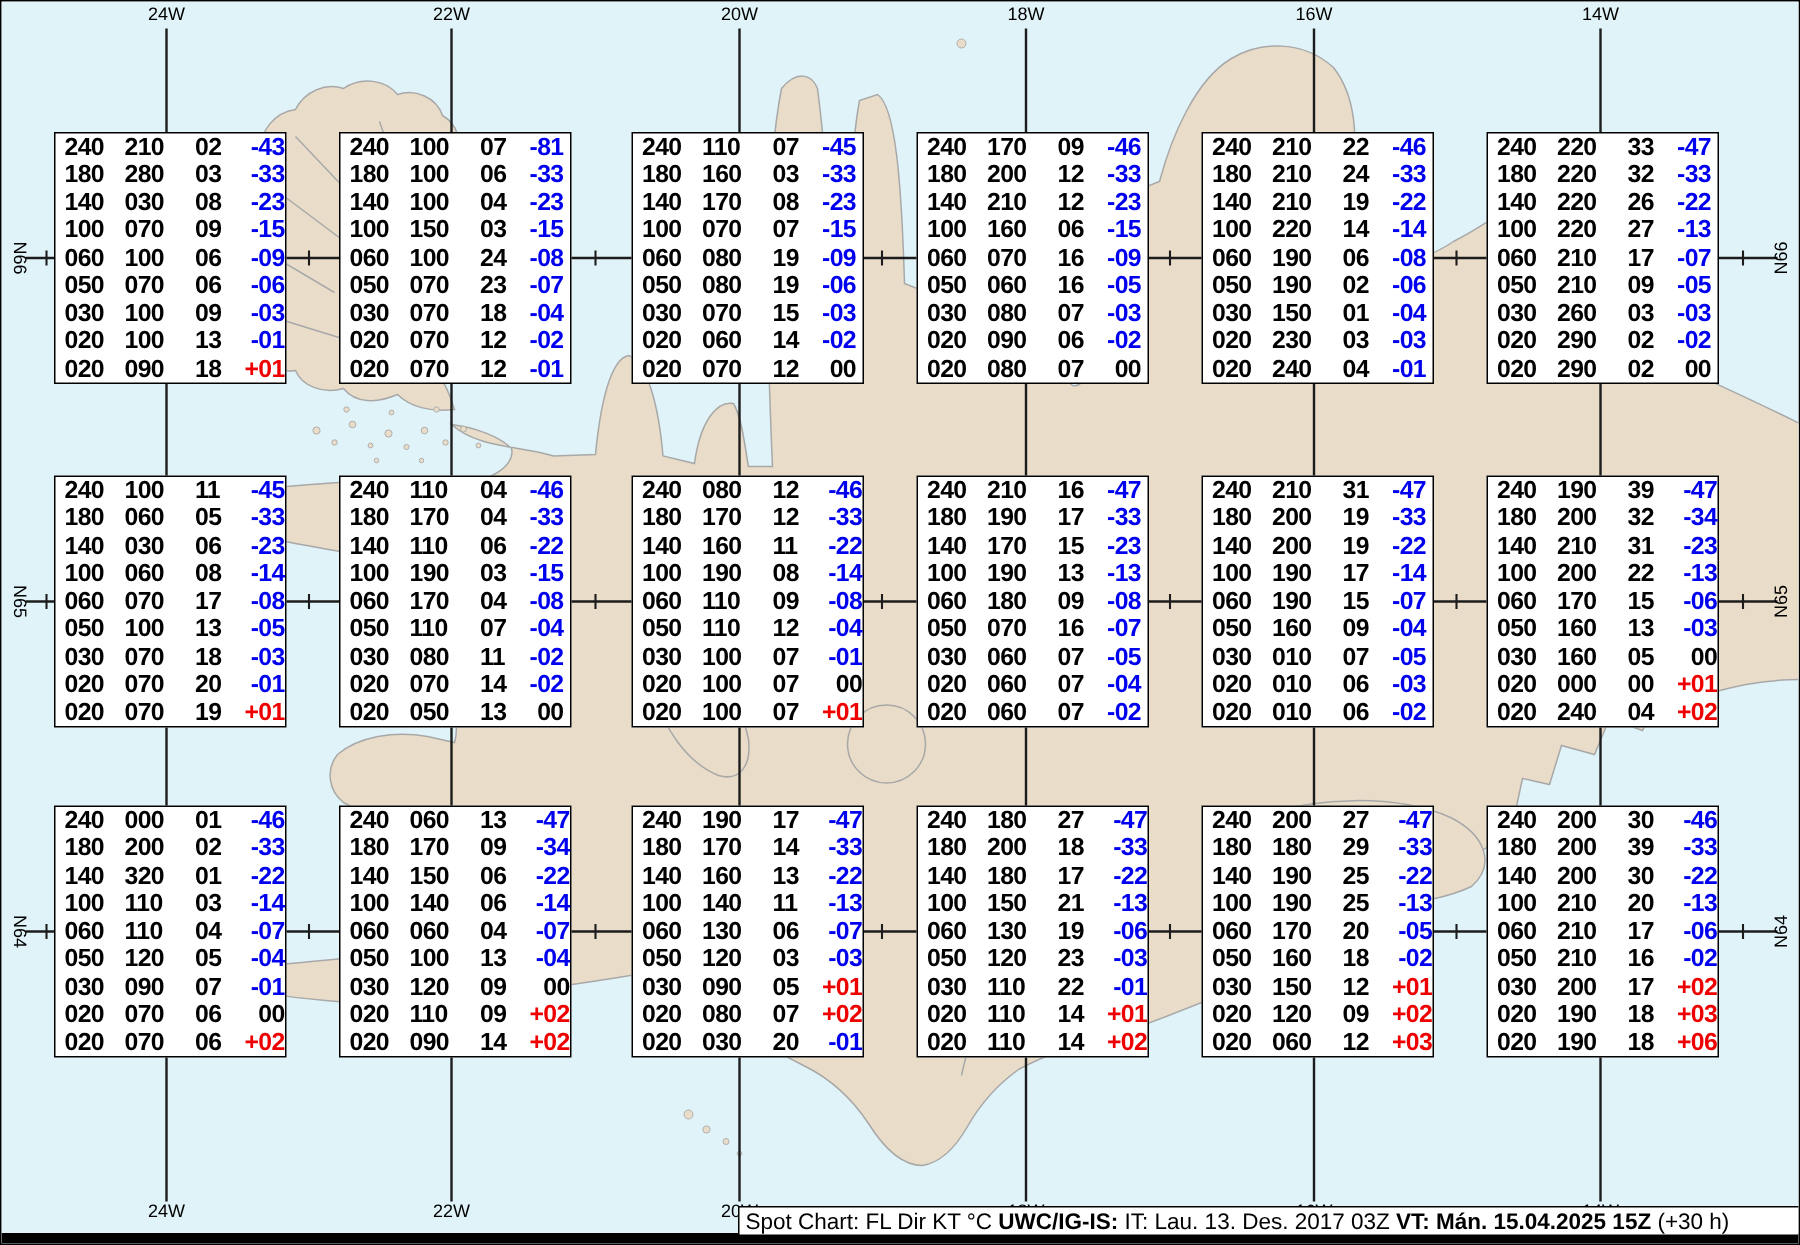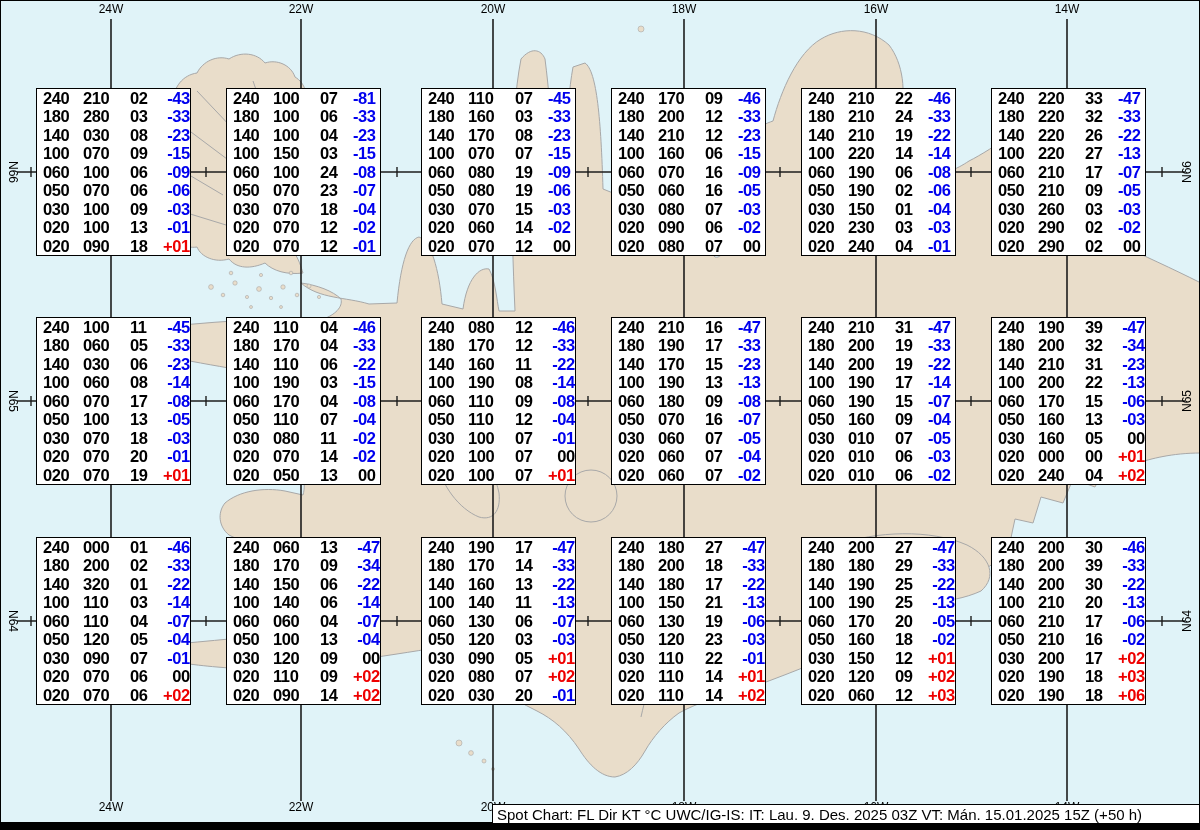--- a/index.html
+++ b/index.html
@@ -30,21 +30,21 @@
     color:var(--text);z-index:2;white-space:nowrap;}
   .lon-top{transform:translateX(-50%);top:2px;}
   .lon-bottom{transform:translateX(-50%);top:800px;z-index:2;}
   .lat-left{left:1px;transform:translateY(-50%) rotate(90deg);}
   .lat-right{right:1px;transform:translateY(-50%) rotate(-90deg);}
 
   #legend-box{position:absolute;left:491px;top:803px;width:708px;height:20px;
     box-sizing:border-box;background:#fff;border:1.5px solid var(--frame);
     z-index:5;display:flex;align-items:center;padding-left:4px;
     font:15px/1 "Liberation Sans",sans-serif;color:var(--text);white-space:pre;}
-  #legend-box .seg-bold{font-weight:400;}
+  #legend-box .seg-bold{font-weight:700;}
   #bottom-bar{position:absolute;left:0;top:821px;width:1200px;height:9px;
     background:var(--bar);z-index:4;}
 </style>
 </head>
 <body>
 
 <div id="chart">
   <svg id="map-svg" width="1200" height="830" viewBox="0 0 1200 830">
     <rect class="ocean" x="0" y="0" width="1200" height="830"></rect>
 
@@ -1206,14 +1206,14 @@
       <div class="edge-label lon-bottom" style="left: 1066px;">14W</div>
       <div class="edge-label lat-left" style="top: 171px;">N66</div>
       <div class="edge-label lat-right" style="top: 171px;">N66</div>
       <div class="edge-label lat-left" style="top: 400px;">N65</div>
       <div class="edge-label lat-right" style="top: 400px;">N65</div>
       <div class="edge-label lat-left" style="top: 620px;">N64</div>
       <div class="edge-label lat-right" style="top: 620px;">N64</div>
     </div>
 
   <div id="bottom-bar"></div>
-  <div id="legend-box"><span class="">Spot Chart: FL Dir KT °C </span><span class="seg-bold">UWC/IG-IS:</span><span class=""> IT: Lau. 9. Des. 2025 03Z </span><span class="seg-bold">VT: Mán. 15.01.2025 15Z</span><span class=""> (+50 h)</span></div>
+  <div id="legend-box"><span class="">Spot Chart: FL Dir KT °C </span><span class="seg-bold">UWC/IG-IS:</span><span class=""> IT: Lau. 13. Des. 2017 03Z </span><span class="seg-bold">VT: Mán. 15.04.2025 15Z</span><span class=""> (+30 h)</span></div>
 </div>
 
 </body></html>

